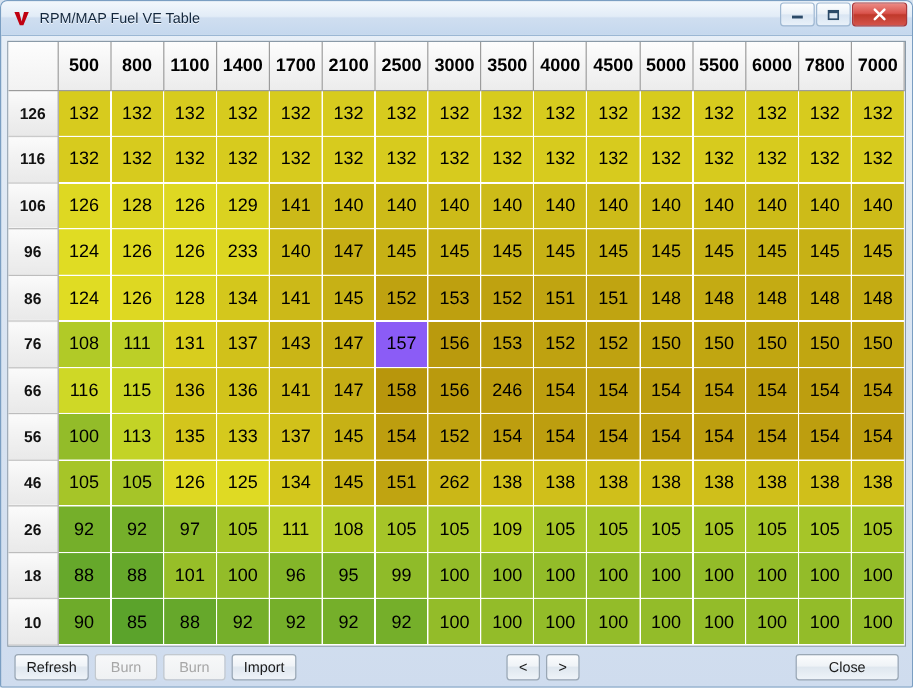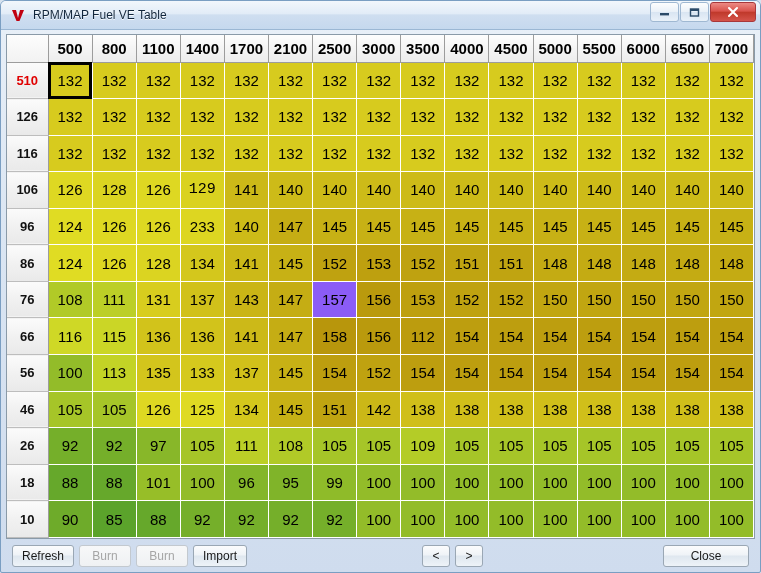--- a/index.html
+++ b/index.html
@@ -104,21 +104,21 @@
     padding: 0;
     text-align: center;
     vertical-align: middle;
     font-size: 15px;
     color: #000000;
     box-sizing: border-box;
     overflow: hidden;
   }
   
   thead th {
-    height: 27px;
+    height: 40px;
     font-size: 13px;
     font-weight: bold;
     background: linear-gradient(to bottom, #fdfdfd 0%, #f4f4f4 50%, #ececec 100%);
     border-right: 1px solid #9c9c9c;
     border-bottom: 1px solid #9c9c9c;
     color: #111;
   }
   thead th.corner {
     background: linear-gradient(to bottom, #fdfdfd 0%, #f2f2f2 100%);
     border-right: 1px solid #9c9c9c;
@@ -256,44 +256,25 @@
               <th>1700</th>
               <th>2100</th>
               <th>2500</th>
               <th>3000</th>
               <th>3500</th>
               <th>4000</th>
               <th>4500</th>
               <th>5000</th>
               <th>5500</th>
               <th>6000</th>
-              <th>6500</th>
+              <th>7800</th>
               <th>7000</th>
             </tr>
         </thead>
         <tbody>
-            <tr>
-              <th class="rh highlight">510</th>
-              <td class="cell selected" style="background: rgb(215, 203, 30);">132</td>
-              <td class="cell" style="background: rgb(215, 203, 30);">132</td>
-              <td class="cell" style="background: rgb(215, 203, 30);">132</td>
-              <td class="cell" style="background: rgb(215, 203, 30);">132</td>
-              <td class="cell" style="background: rgb(215, 203, 30);">132</td>
-              <td class="cell" style="background: rgb(215, 203, 30);">132</td>
-              <td class="cell" style="background: rgb(215, 203, 30);">132</td>
-              <td class="cell" style="background: rgb(215, 203, 30);">132</td>
-              <td class="cell" style="background: rgb(215, 203, 30);">132</td>
-              <td class="cell" style="background: rgb(215, 203, 30);">132</td>
-              <td class="cell" style="background: rgb(215, 203, 30);">132</td>
-              <td class="cell" style="background: rgb(215, 203, 30);">132</td>
-              <td class="cell" style="background: rgb(215, 203, 30);">132</td>
-              <td class="cell" style="background: rgb(215, 203, 30);">132</td>
-              <td class="cell" style="background: rgb(215, 203, 30);">132</td>
-              <td class="cell" style="background: rgb(215, 203, 30);">132</td>
-            </tr>
             <tr>
               <th class="rh">126</th>
               <td class="cell" style="background: rgb(215, 203, 30);">132</td>
               <td class="cell" style="background: rgb(215, 203, 30);">132</td>
               <td class="cell" style="background: rgb(215, 203, 30);">132</td>
               <td class="cell" style="background: rgb(215, 203, 30);">132</td>
               <td class="cell" style="background: rgb(215, 203, 30);">132</td>
               <td class="cell" style="background: rgb(215, 203, 30);">132</td>
               <td class="cell" style="background: rgb(215, 203, 30);">132</td>
               <td class="cell" style="background: rgb(215, 203, 30);">132</td>
@@ -323,21 +304,21 @@
               <td class="cell" style="background: rgb(215, 203, 30);">132</td>
               <td class="cell" style="background: rgb(215, 203, 30);">132</td>
               <td class="cell" style="background: rgb(215, 203, 30);">132</td>
               <td class="cell" style="background: rgb(215, 203, 30);">132</td>
             </tr>
             <tr>
               <th class="rh">106</th>
               <td class="cell" style="background: rgb(222, 216, 34);">126</td>
               <td class="cell" style="background: rgb(219, 212, 33);">128</td>
               <td class="cell" style="background: rgb(222, 216, 34);">126</td>
-              <td class="cell" style="background: rgb(218, 210, 32); font-family: Liberation Mono, monospace;">129</td>
+              <td class="cell" style="background: rgb(218, 210, 32);">129</td>
               <td class="cell" style="background: rgb(204, 185, 24);">141</td>
               <td class="cell" style="background: rgb(205, 187, 24);">140</td>
               <td class="cell" style="background: rgb(205, 187, 24);">140</td>
               <td class="cell" style="background: rgb(205, 187, 24);">140</td>
               <td class="cell" style="background: rgb(205, 187, 24);">140</td>
               <td class="cell" style="background: rgb(205, 187, 24);">140</td>
               <td class="cell" style="background: rgb(205, 187, 24);">140</td>
               <td class="cell" style="background: rgb(205, 187, 24);">140</td>
               <td class="cell" style="background: rgb(205, 187, 24);">140</td>
               <td class="cell" style="background: rgb(205, 187, 24);">140</td>
@@ -404,21 +385,21 @@
             <tr>
               <th class="rh">66</th>
               <td class="cell" style="background: rgb(207, 216, 38);">116</td>
               <td class="cell" style="background: rgb(203, 214, 38);">115</td>
               <td class="cell" style="background: rgb(210, 195, 27);">136</td>
               <td class="cell" style="background: rgb(210, 195, 27);">136</td>
               <td class="cell" style="background: rgb(204, 185, 24);">141</td>
               <td class="cell" style="background: rgb(197, 173, 20);">147</td>
               <td class="cell" style="background: rgb(184, 150, 12);">158</td>
               <td class="cell" style="background: rgb(186, 154, 13);">156</td>
-              <td class="cell" style="background: rgb(188, 156, 14);">112</td>
+              <td class="cell" style="background: rgb(188, 156, 14);">246</td>
               <td class="cell" style="background: rgb(189, 158, 15);">154</td>
               <td class="cell" style="background: rgb(189, 158, 15);">154</td>
               <td class="cell" style="background: rgb(189, 158, 15);">154</td>
               <td class="cell" style="background: rgb(189, 158, 15);">154</td>
               <td class="cell" style="background: rgb(189, 158, 15);">154</td>
               <td class="cell" style="background: rgb(189, 158, 15);">154</td>
               <td class="cell" style="background: rgb(189, 158, 15);">154</td>
             </tr>
             <tr>
               <th class="rh">56</th>
@@ -441,21 +422,21 @@
             </tr>
             <tr>
               <th class="rh">46</th>
               <td class="cell" style="background: rgb(166, 197, 40);">105</td>
               <td class="cell" style="background: rgb(166, 197, 40);">105</td>
               <td class="cell" style="background: rgb(222, 216, 34);">126</td>
               <td class="cell" style="background: rgb(223, 218, 35);">125</td>
               <td class="cell" style="background: rgb(212, 199, 28);">134</td>
               <td class="cell" style="background: rgb(199, 177, 21);">145</td>
               <td class="cell" style="background: rgb(192, 164, 17);">151</td>
-              <td class="cell" style="background: rgb(203, 183, 23);">142</td>
+              <td class="cell" style="background: rgb(203, 183, 23);">262</td>
               <td class="cell" style="background: rgb(208, 191, 26);">138</td>
               <td class="cell" style="background: rgb(208, 191, 26);">138</td>
               <td class="cell" style="background: rgb(208, 191, 26);">138</td>
               <td class="cell" style="background: rgb(208, 191, 26);">138</td>
               <td class="cell" style="background: rgb(208, 191, 26);">138</td>
               <td class="cell" style="background: rgb(208, 191, 26);">138</td>
               <td class="cell" style="background: rgb(208, 191, 26);">138</td>
               <td class="cell" style="background: rgb(208, 191, 26);">138</td>
             </tr>
             <tr>

